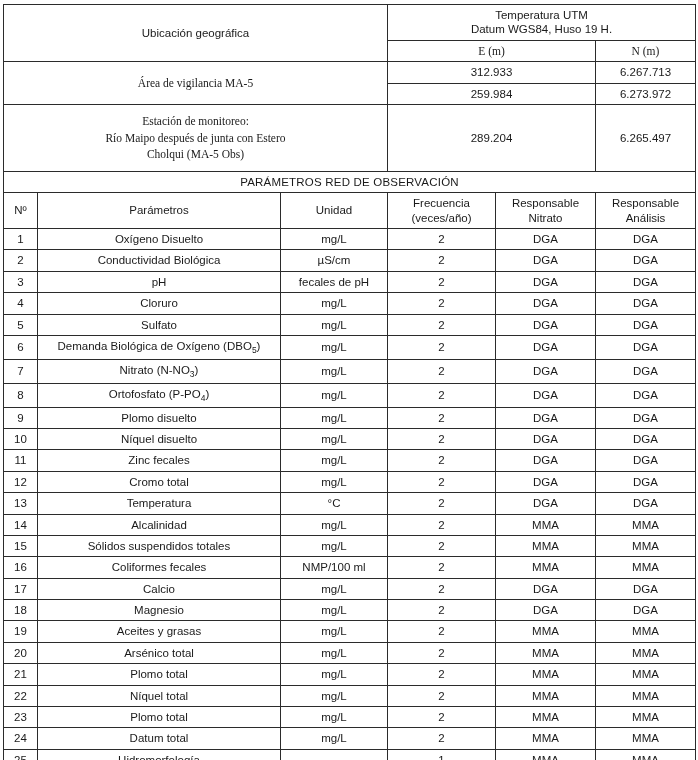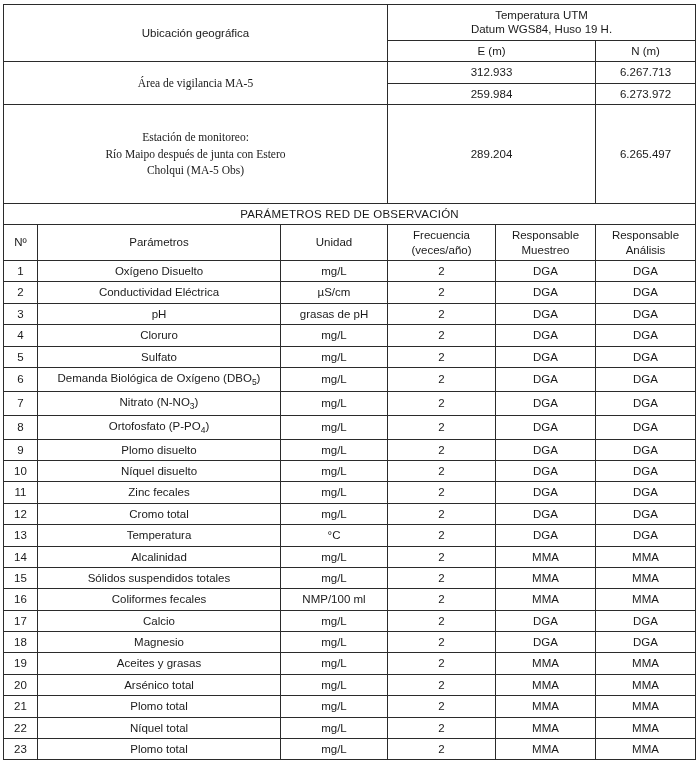--- a/index.html
+++ b/index.html
@@ -41,30 +41,31 @@
   .utm-head {
     font-weight: bold;
     font-size: 12px;
     line-height: 1.35;
     padding: 6px 4px;
   }
   .subhead {
     font-weight: bold;
     font-size: 12px;
     padding: 4px 2px;
+    font-family: Liberation Serif, serif;
   }
   .rowlabel {
     font-weight: bold;
     font-size: 12px;
     padding: 6px 6px;
     font-family: Liberation Serif, serif;
   }
   .rowlabel.multi {
     line-height: 1.45;
-    padding: 24px 8px;
+    padding: 8px 8px;
   }
   .coordval {
     font-size: 12px;
   }
   .section-title {
     font-weight: bold;
     font-size: 12.5px;
     letter-spacing: 0.2px;
     padding: 4px 2px;
   }
@@ -149,48 +150,48 @@
       <tr>
         <td class="col-head">Nº</td>
         <td class="col-head">Parámetros</td>
         <td class="col-head">Unidad</td>
         <td class="col-head">
           <div>Frecuencia</div>
           <div>(veces/año)</div>
         </td>
         <td class="col-head">
           <div>Responsable</div>
-          <div>Muestreo</div>
+          <div>Nitrato</div>
         </td>
         <td class="col-head">
           <div>Responsable</div>
           <div>Análisis</div>
         </td>
       </tr>
 
       <tr>
         <td class="num">1</td>
         <td class="param-name">Oxígeno Disuelto</td>
         <td>mg/L</td>
         <td>2</td>
         <td>DGA</td>
         <td>DGA</td>
       </tr>
       <tr>
         <td class="num">2</td>
-        <td class="param-name">Conductividad Eléctrica</td>
+        <td class="param-name">Conductividad Biológica</td>
         <td>µS/cm</td>
         <td>2</td>
         <td>DGA</td>
         <td>DGA</td>
       </tr>
       <tr>
         <td class="num">3</td>
         <td class="param-name">pH</td>
-        <td>grasas de pH</td>
+        <td>fecales de pH</td>
         <td>2</td>
         <td>DGA</td>
         <td>DGA</td>
       </tr>
       <tr>
         <td class="num">4</td>
         <td class="param-name">Cloruro</td>
         <td>mg/L</td>
         <td>2</td>
         <td>DGA</td>

